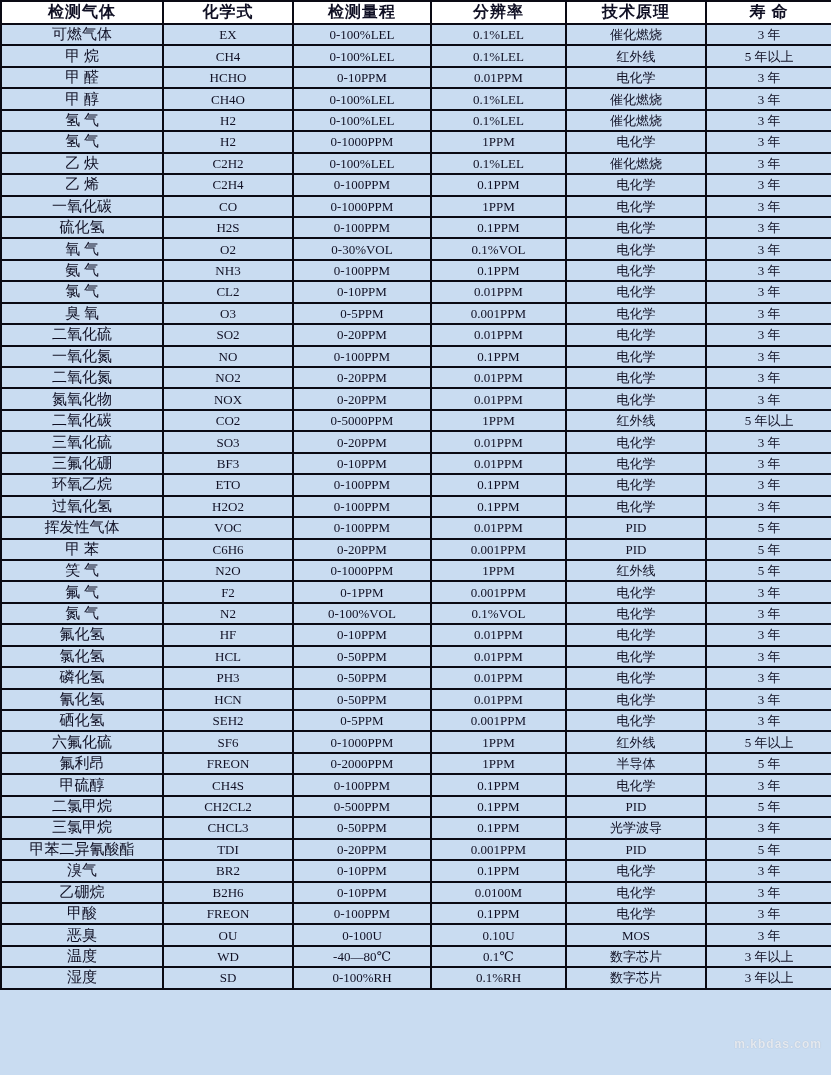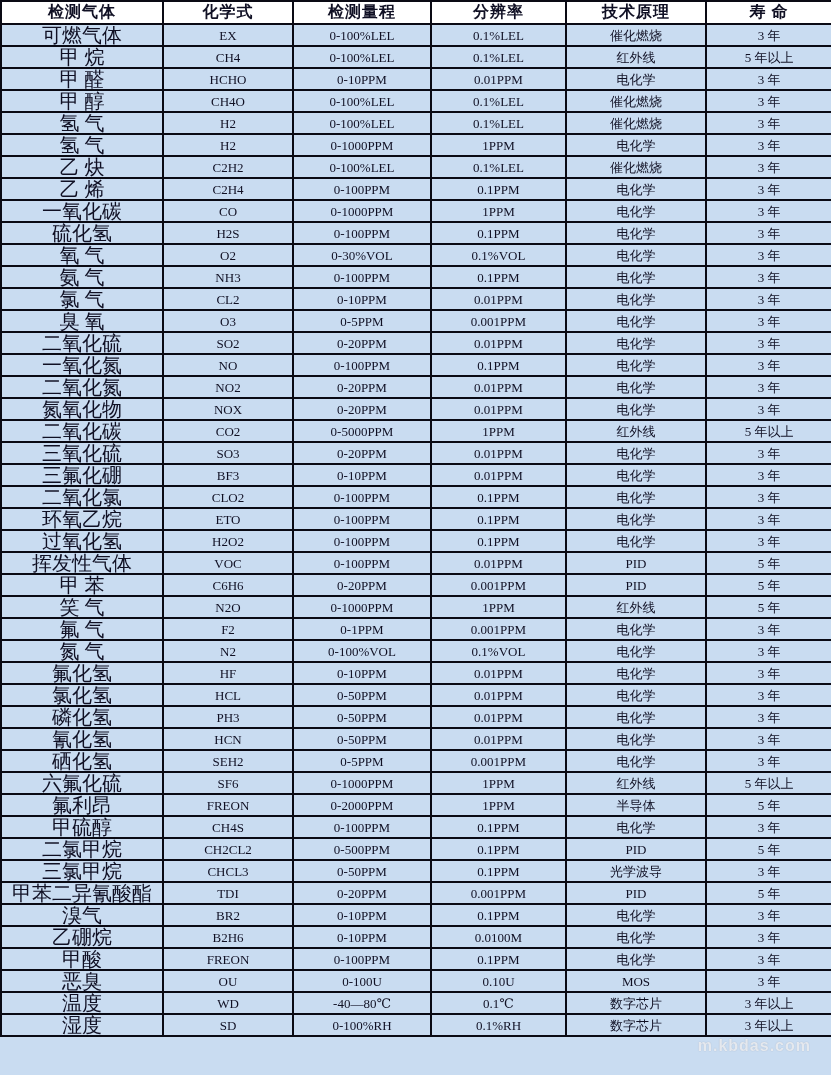--- a/index.html
+++ b/index.html
@@ -31,30 +31,30 @@
     font-size:16px;
     font-weight:bold;
     letter-spacing:1px;
   }
   tbody tr{height:21.45px;}
   tbody td{
     font-size:13px;
     line-height:1;
   }
   tbody td.gas-name{
-    font-size:20px;
+    font-size:15px;
     font-weight:bold;
     font-weight:normal;
   }
   .watermark{
     position:absolute;
-    right:20px;
+    right:9px;
     top:1037px;
     font-family:"Liberation Sans","DejaVu Sans",sans-serif;
-    font-size:16px;
+    font-size:12px;
     font-weight:bold;
     letter-spacing:1px;
     color:rgba(255,255,255,0.72);
     text-shadow:0 0 1px rgba(120,130,150,0.55);
     pointer-events:none;
   }
 </style>
 </head>
 <body>
 
@@ -240,28 +240,20 @@
       </tr>
       <tr>
         <td class="gas-name">三氟化硼</td>
         <td>BF3</td>
         <td>0-10PPM</td>
         <td>0.01PPM</td>
         <td>电化学</td>
         <td>3 年</td>
       </tr>
       <tr>
-        <td class="gas-name">二氧化氯</td>
-        <td>CLO2</td>
-        <td>0-100PPM</td>
-        <td>0.1PPM</td>
-        <td>电化学</td>
-        <td>3 年</td>
-      </tr>
-      <tr>
         <td class="gas-name">环氧乙烷</td>
         <td>ETO</td>
         <td>0-100PPM</td>
         <td>0.1PPM</td>
         <td>电化学</td>
         <td>3 年</td>
       </tr>
       <tr>
         <td class="gas-name">过氧化氢</td>
         <td>H2O2</td>

